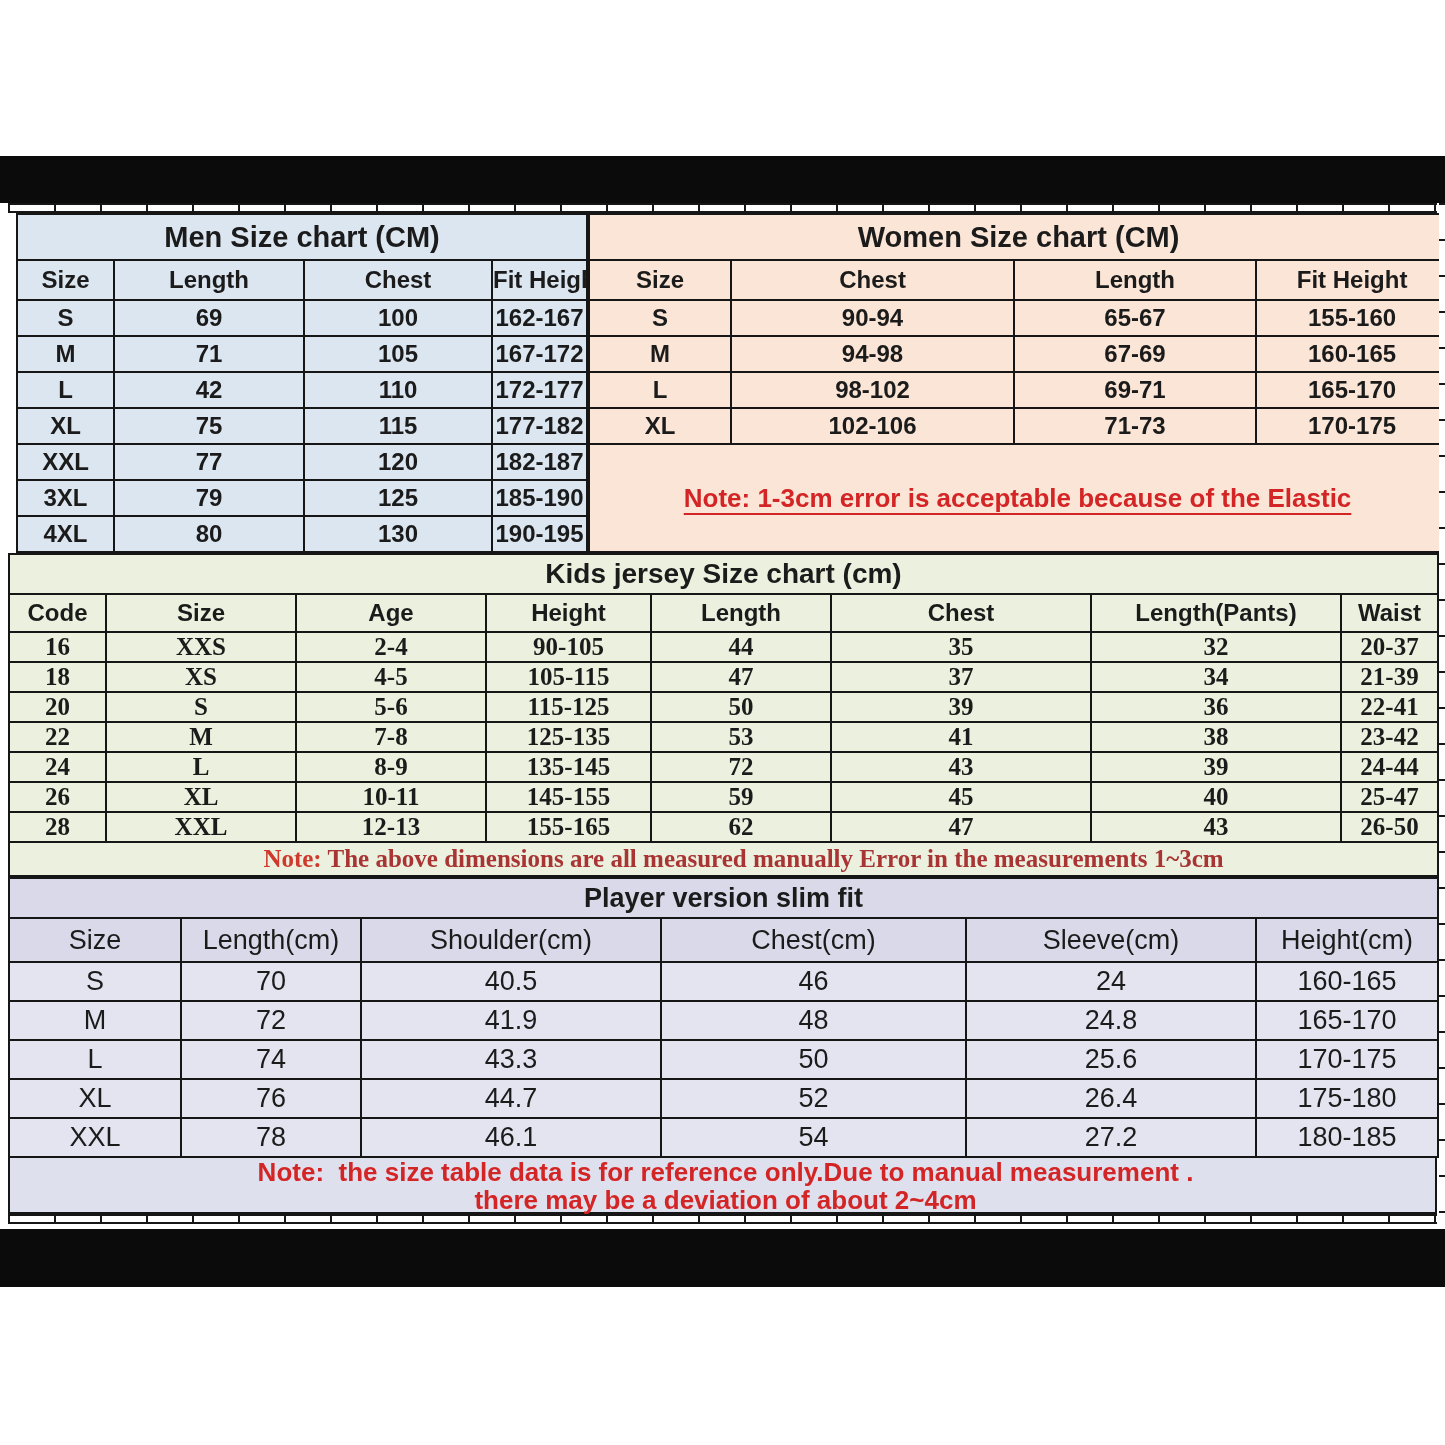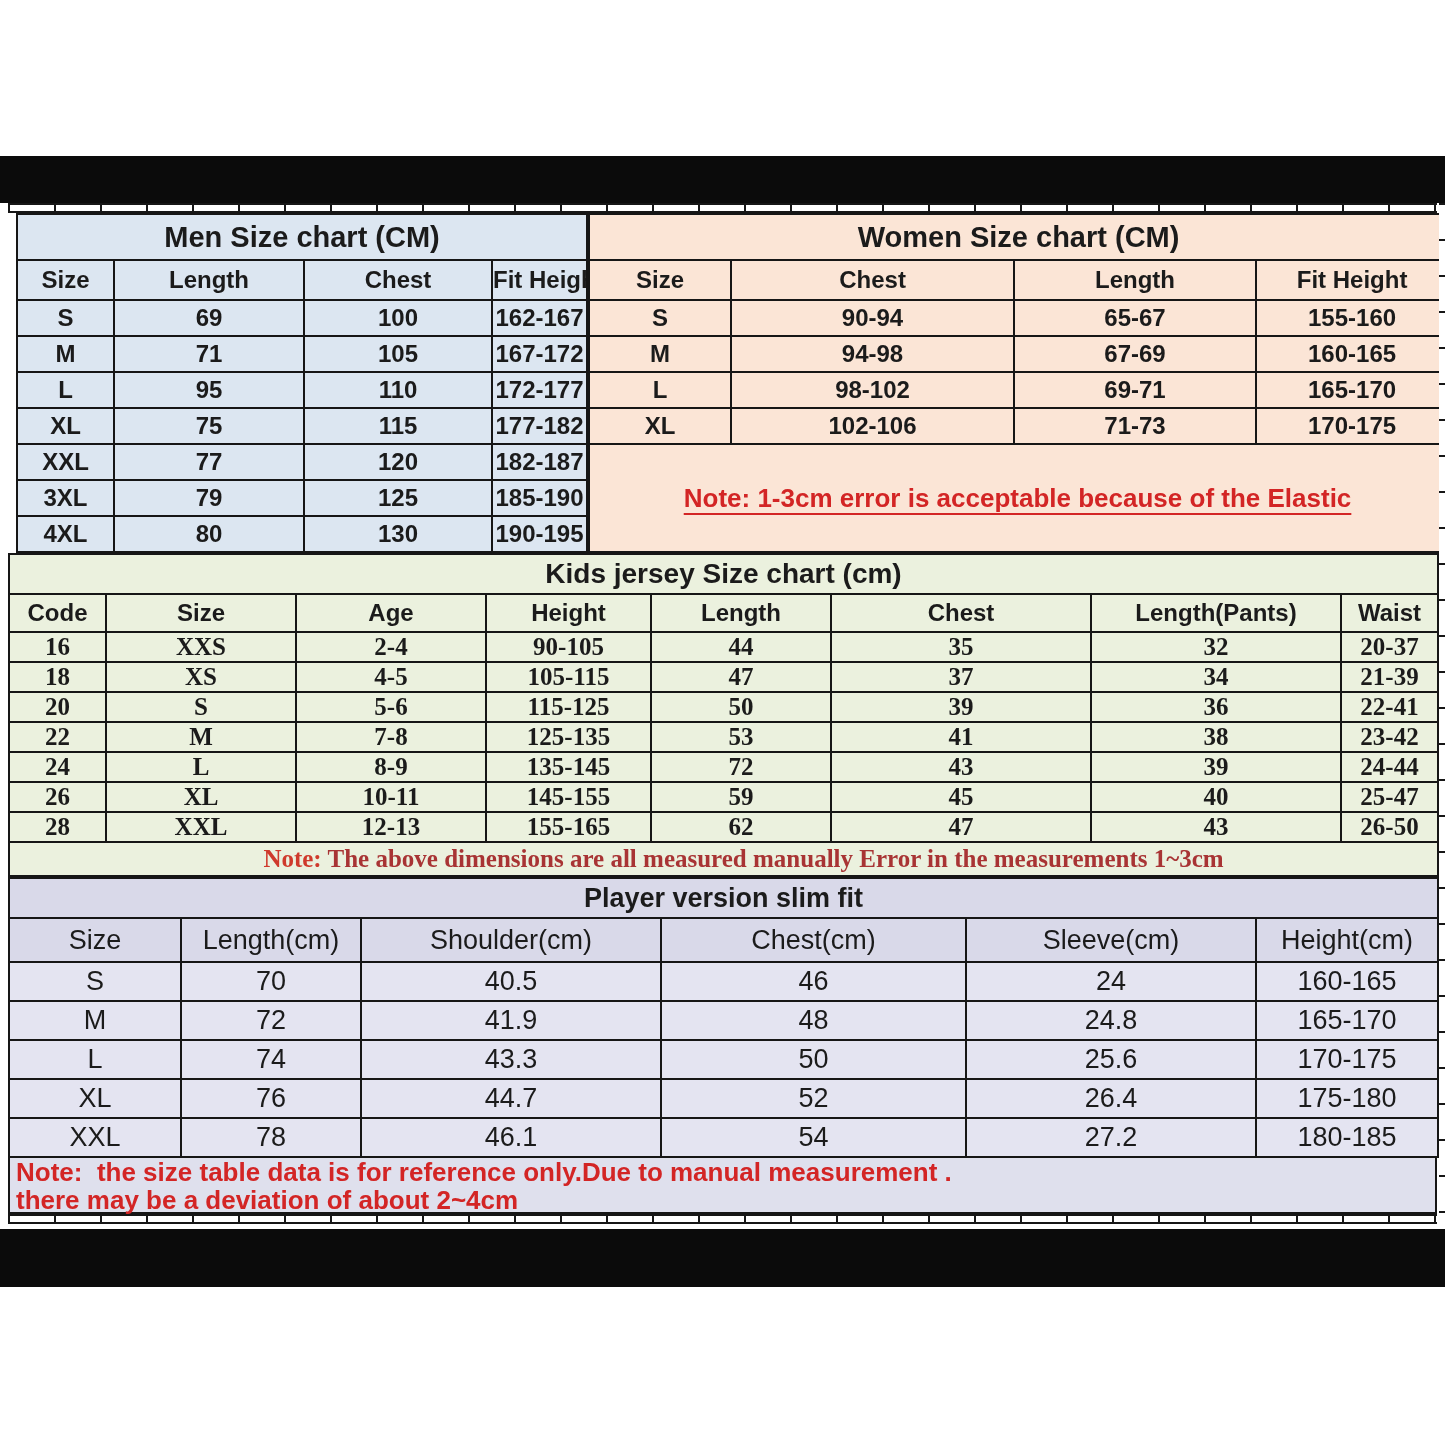--- a/index.html
+++ b/index.html
@@ -82,21 +82,21 @@
   .player .hdr-row th{height:42px;font-size:27px;font-weight:normal;background:var(--player-head-fill);}
   .player tbody tr{height:39px;}
   .player td{background:var(--player-row-fill);font-size:27px;font-weight:normal;}
 
   .footer-note{
     height:56px;background:var(--footer-fill);
     border:2px solid var(--grid);border-top:0;
     color:var(--red);font-weight:bold;font-size:26px;line-height:28px;
     padding-left:6px;box-sizing:border-box;
   }
-  .footer-note div{white-space:pre;}
+  .footer-note div{white-space:pre;text-align:center;}
 
   .sliver{
     position:absolute;left:1439px;top:203px;width:6px;height:1026px;background:#fff;
     background-image:repeating-linear-gradient(180deg,var(--grid) 0 2px,transparent 2px 36px);
   }
 </style>
 </head>
 <body>
 
 <div class="black-bar top"></div>
@@ -133,21 +133,21 @@
             <td>162-167</td>
           </tr>
           <tr>
             <td>M</td>
             <td>71</td>
             <td>105</td>
             <td>167-172</td>
           </tr>
           <tr>
             <td>L</td>
-            <td>95</td>
+            <td>42</td>
             <td>110</td>
             <td>172-177</td>
           </tr>
           <tr>
             <td>XL</td>
             <td>75</td>
             <td>115</td>
             <td>177-182</td>
           </tr>
           <tr>

